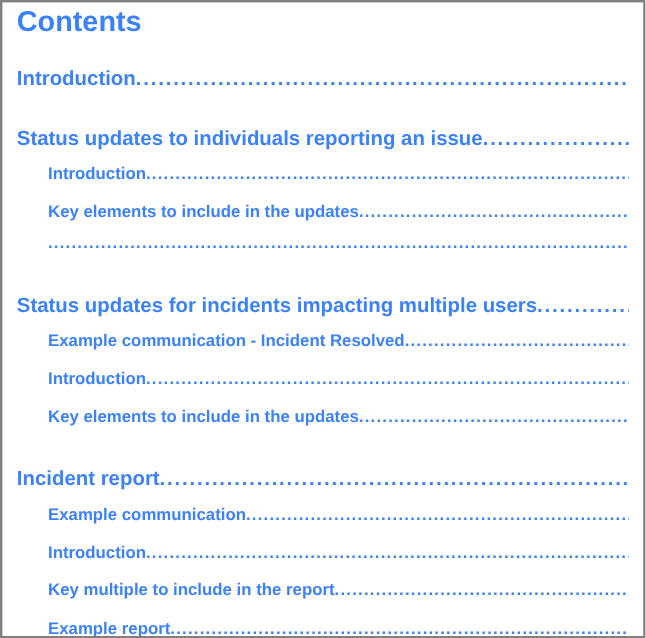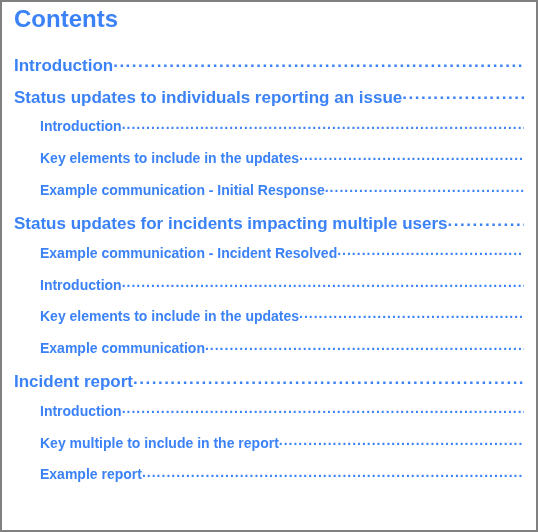--- a/index.html
+++ b/index.html
@@ -25,21 +25,21 @@
     font-weight: bold;
     margin-bottom: 20px;
     line-height: 1.2;
   }
   .toc {
     display: flex;
     flex-direction: column;
   }
   .entry {
     display: flex;
-    align-items: center;
+    align-items: flex-end;
     white-space: nowrap;
     overflow: hidden;
   }
   .entry .label { flex: 0 0 auto; }
   .entry .dots {
     flex: 1 1 auto;
     overflow: hidden;
     position: relative;
     height: 1em;
   }
@@ -47,20 +47,21 @@
     content: "....................................................................................................................................................................................................................................................";
     position: absolute;
     left: 0;
     bottom: 0;
     letter-spacing: 1.5px;
     font-weight: bold;
   }
   .lvl1 {
     font-weight: bold;
     font-size: 17px;
+    margin-top: 18px;
     margin-bottom: 8px;
     line-height: 1.4;
   }
   .lvl1:first-child { margin-top: 0; }
   .lvl2 {
     font-weight: bold;
     font-size: 14px;
     padding-left: 26px;
     margin-bottom: 12px;
     line-height: 1.4;
@@ -84,45 +85,44 @@
       </div>
       <div class="entry lvl2">
         <span class="label">Introduction</span>
         <span class="dots"></span>
       </div>
       <div class="entry lvl2">
         <span class="label">Key elements to include in the updates</span>
         <span class="dots"></span>
       </div>
       <div class="entry lvl2">
-        <span class="label">Example communication - Initial Response</span>
         <span class="dots"></span>
       </div>
       <div class="entry lvl1">
         <span class="label">Status updates for incidents impacting multiple users</span>
         <span class="dots"></span>
       </div>
       <div class="entry lvl2">
         <span class="label">Example communication - Incident Resolved</span>
         <span class="dots"></span>
       </div>
       <div class="entry lvl2">
         <span class="label">Introduction</span>
         <span class="dots"></span>
       </div>
       <div class="entry lvl2">
         <span class="label">Key elements to include in the updates</span>
         <span class="dots"></span>
       </div>
+      <div class="entry lvl1">
+        <span class="label">Incident report</span>
+        <span class="dots"></span>
+      </div>
       <div class="entry lvl2">
         <span class="label">Example communication</span>
-        <span class="dots"></span>
-      </div>
-      <div class="entry lvl1">
-        <span class="label">Incident report</span>
         <span class="dots"></span>
       </div>
       <div class="entry lvl2">
         <span class="label">Introduction</span>
         <span class="dots"></span>
       </div>
       <div class="entry lvl2">
         <span class="label">Key multiple to include in the report</span>
         <span class="dots"></span>
       </div>

